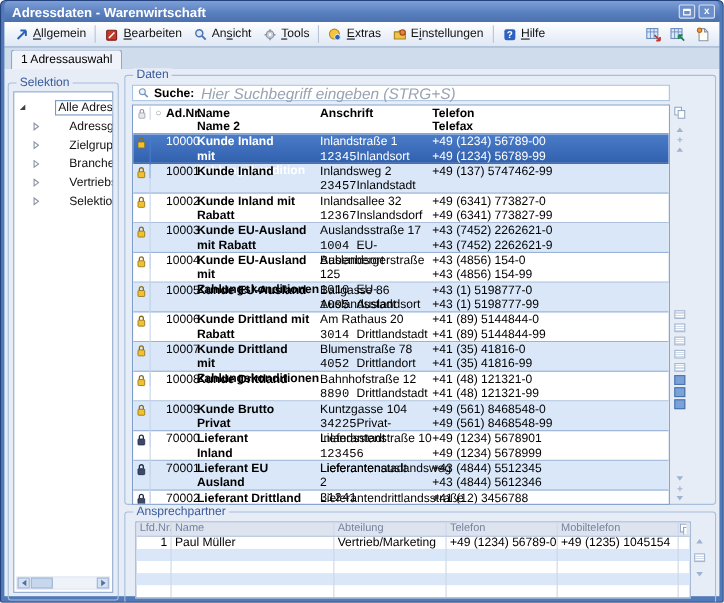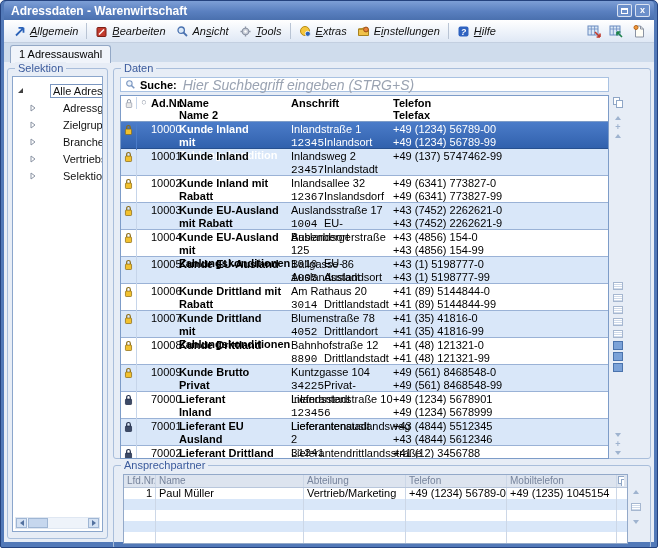--- a/index.html
+++ b/index.html
@@ -13,36 +13,36 @@
   .title{color:#fff;font-size:12px;font-weight:bold;flex:1;white-space:nowrap;}
   .win-btns{display:flex;gap:3px;align-items:center;}
   .win-btn{width:15px;height:13px;display:flex;align-items:center;justify-content:center;
            color:#fff;font-size:9px;font-weight:bold;border:1px solid rgba(255,255,255,.75);
            border-radius:2px;background:#6b8fca;cursor:default;line-height:1;}
   .restore-glyph{width:7px;height:6px;border:1px solid #fff;border-top-width:2px;display:block;}
   
   .menubar{height:23px;background:linear-gradient(180deg,#ffffff,#dfe8f5);
            border-bottom:1px solid #c3cfe0;display:flex;align-items:center;
            font-size:11px;color:#111;padding:0 4px;}
-  .menu-item{display:flex;align-items:center;gap:4px;padding:2px 5px;cursor:default;white-space:nowrap;font-style:italic;}
+  .menu-item{display:flex;align-items:center;gap:4px;padding:2px 5px;cursor:default;white-space:nowrap;}
   .menu-sep{width:1px;height:16px;background:#b9c4d4;margin:0 3px;}
   .menu-right{margin-left:auto;display:flex;gap:5px;align-items:center;padding-right:3px;}
   .tool-btn{width:17px;height:17px;display:flex;align-items:center;justify-content:center;cursor:default;}
   
   .tabstrip{height:19px;background:#cfdcec;display:flex;align-items:flex-end;padding:2px 0 0 6px;gap:2px;}
   .tab{font-size:11px;padding:2px 8px 2px 8px;border:1px solid #93a8c6;border-bottom:none;
        border-radius:3px 3px 0 0;background:linear-gradient(180deg,#f5f8fb,#d8e1ee);cursor:default;white-space:nowrap;}
   .tab.active{background:#f0f4fa;position:relative;top:1px;padding-bottom:3px;}
   
   .content{height:480px;background:#e7edf6;display:flex;gap:5px;padding:3px 3px 0 3px;}
   .groupbox{position:relative;border:1px solid #a9bedb;border-radius:3px;}
   .gb-label{position:absolute;top:-7px;left:7px;background:#e7edf6;padding:0 3px;
             color:#3a5a9c;font-size:11px;line-height:12px;}
   
-  .selektion-box{width:101px;height:471px;margin-top:3px;flex:none;}
+  .selektion-box{width:101px;height:471px;margin-top:10px;flex:none;}
   .tree-panel{position:absolute;top:7px;left:4px;right:4px;bottom:6px;background:#fff;
               border:1px solid #8ba6cc;overflow:hidden;}
   .tree{padding:5px 2px 0 3px;font-size:11px;color:#111;}
   .tree-row{display:flex;align-items:center;gap:13px;height:17px;white-space:nowrap;cursor:default;}
   .tree-row.child{padding-left:13px;}
   .tw{width:8px;flex:none;display:flex;justify-content:center;}
   .root-label{border:1px solid #7a96c0;padding:0 2px;background:#fff;}
   .hscroll{position:absolute;left:2px;right:2px;bottom:2px;height:12px;background:#eef3fa;
            display:flex;align-items:center;border:1px solid #dfe7f2;}
   .sbtn{width:11px;height:10px;background:#d5e2f3;border:1px solid #9fb6d4;display:flex;

